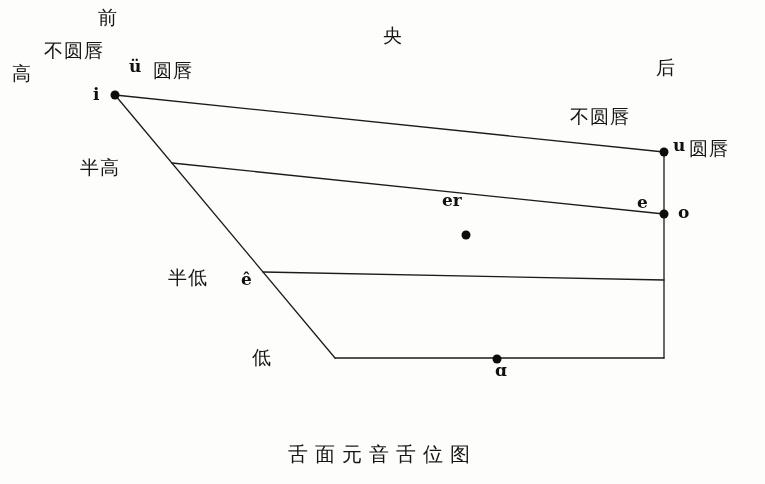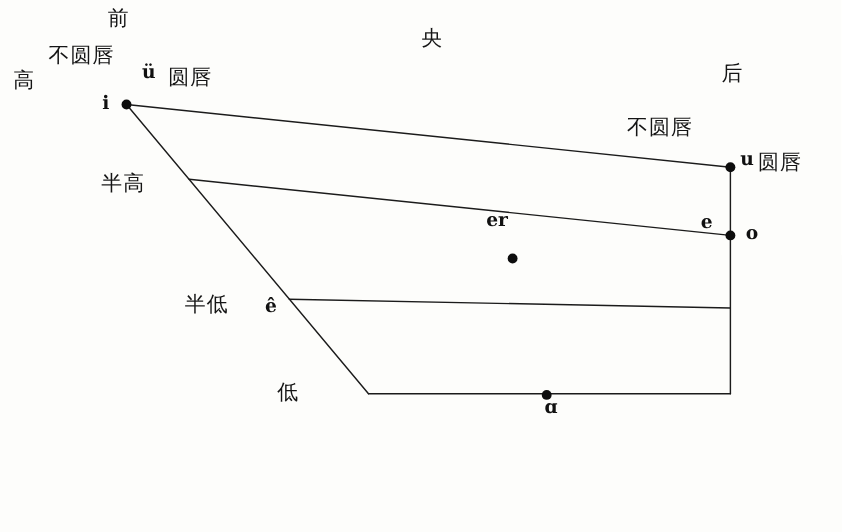--- a/index.html
+++ b/index.html
@@ -77,32 +77,33 @@
     <circle cx="664" cy="214" r="4.5"></circle>
     <circle cx="466" cy="235" r="4.5"></circle>
     <circle cx="497" cy="359" r="4.5"></circle>
   </svg>
 
   <span class="zh" style="left:98px;  top:8px">前</span>
   <span class="zh" style="left:383px; top:26px">央</span>
   <span class="zh" style="left:656px; top:58px">后</span>
 
   <span class="zh" style="left:12px;  top:64px">高</span>
-  <span class="zh" style="left:92px;  top:158px">半高</span>
+  <span class="zh" style="left:80px;  top:158px">半高</span>
   <span class="zh" style="left:168px; top:268px">半低</span>
   <span class="zh" style="left:252px; top:348px">低</span>
 
   <span class="zh" style="left:44px;  top:41px">不圆唇</span>
   <span class="zh" style="left:153px; top:61px">圆唇</span>
   <span class="zh" style="left:570px; top:107px">不圆唇</span>
   <span class="zh" style="left:689px; top:139px">圆唇</span>
 
   <span class="vowel" style="left:129px; top:58px">ü</span>
   <span class="vowel" style="left:93px;  top:86px">i</span>
   <span class="vowel" style="left:673px; top:137px">u</span>
   <span class="vowel" style="left:637px; top:194px">e</span>
   <span class="vowel" style="left:678px; top:204px">o</span>
   <span class="vowel" style="left:442px; top:192px">er</span>
   <span class="vowel" style="left:241px; top:271px">ê</span>
   <span class="vowel" style="left:495px; top:362px">ɑ</span>
 
+  <div class="caption">舌面元音舌位图</div>
 
 </div>
 
 </body></html>

